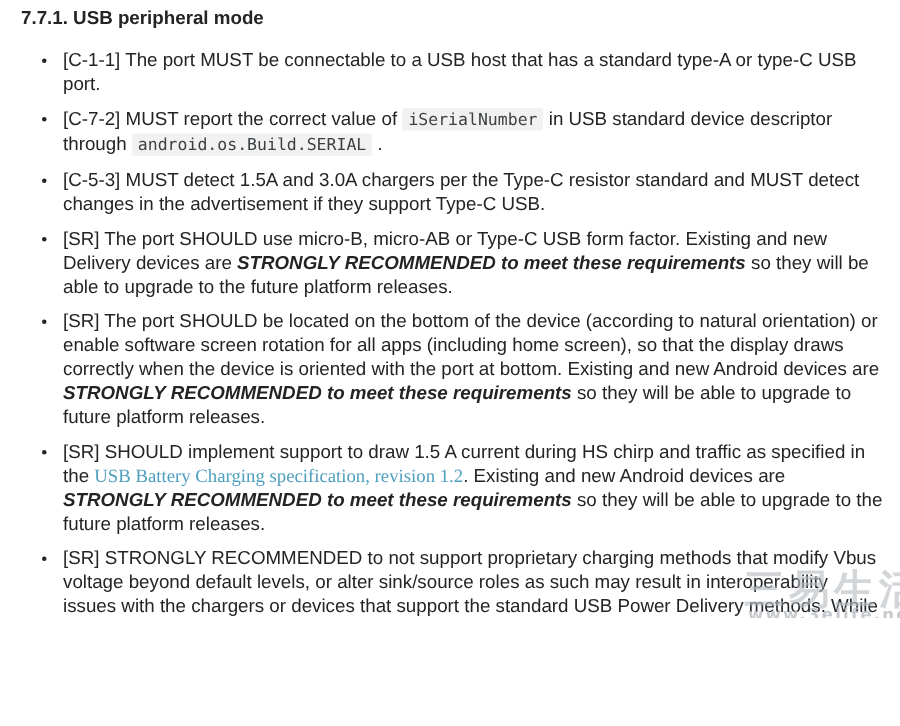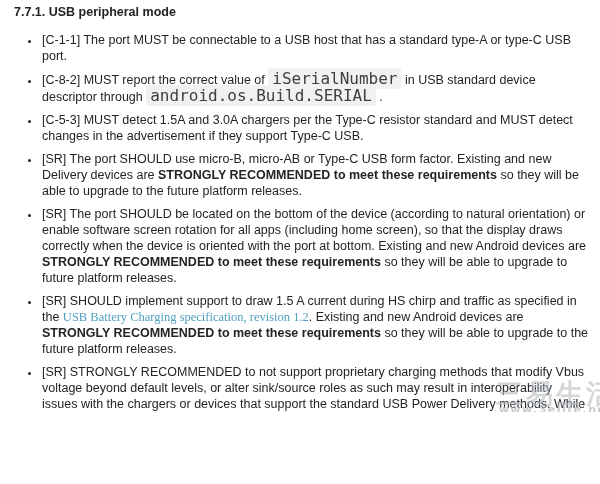--- a/index.html
+++ b/index.html
@@ -48,24 +48,24 @@
   }
   ul.req-list > li {
     margin: 0 0 7px 0;
     line-height: 16px;
     padding-left: 1px;
   }
   ul.req-list > li::marker {
     color: var(--text);
     font-size: 11px;
   }
-  strong { font-weight: 700; }
+  strong { font-weight: 700; font-style: italic; }
   code {
     font-family: "DejaVu Sans Mono", "Liberation Mono", monospace;
-    font-size: 16px;
+    font-size: 11px;
     background: var(--code-bg);
     color: var(--code-text);
     padding: 1px 4px;
     border-radius: 2px;
     white-space: nowrap;
   }
   a.doc-link {
     color: var(--link);
     text-decoration: none;
     cursor: pointer;
@@ -101,21 +101,21 @@
 </style>
 </head>
 <body>
 
 <div class="page">
   <h4 class="doc-heading">7.7.1. USB peripheral mode</h4>
 
 
   <ul class="req-list">
       <li><span>[C-1-1] The port MUST be connectable to a USB host that has a standard type-A or type-C USB port.</span></li>
-      <li><span>[C-8-2] MUST report the correct value of </span><code>iSerialNumber</code><span> in USB standard device descriptor through </span><code>android.os.Build.SERIAL</code><span> .</span></li>
+      <li><span>[C-7-2] MUST report the correct value of </span><code>iSerialNumber</code><span> in USB standard device descriptor through </span><code>android.os.Build.SERIAL</code><span> .</span></li>
       <li><span>[C-5-3] MUST detect 1.5A and 3.0A chargers per the Type-C resistor standard and MUST detect changes in the advertisement if they support Type-C USB.</span></li>
       <li><span>[SR] The port SHOULD use micro-B, micro-AB or Type-C USB form factor. Existing and new Delivery devices are </span><strong>STRONGLY RECOMMENDED to meet these requirements</strong><span> so they will be able to upgrade to the future platform releases.</span></li>
       <li><span>[SR] The port SHOULD be located on the bottom of the device (according to natural orientation) or enable software screen rotation for all apps (including home screen), so that the display draws correctly when the device is oriented with the port at bottom. Existing and new Android devices are </span><strong>STRONGLY RECOMMENDED to meet these requirements</strong><span> so they will be able to upgrade to future platform releases.</span></li>
       <li><span>[SR] SHOULD implement support to draw 1.5 A current during HS chirp and traffic as specified in the </span><a class="doc-link" href="#">USB Battery Charging specification, revision 1.2</a><span>. Existing and new Android devices are </span><strong>STRONGLY RECOMMENDED to meet these requirements</strong><span> so they will be able to upgrade to the future platform releases.</span></li>
       <li><span>[SR] STRONGLY RECOMMENDED to not support proprietary charging methods that modify Vbus voltage beyond default levels, or alter sink/source roles as such may result in interoperability issues with the chargers or devices that support the standard USB Power Delivery methods. While this is called out as "STRONGLY RECOMMENDED", in future Android versions we might REQUIRE all type-C devices to support full interoperability with standard type-C chargers.</span></li>
       <li><span>[SR] STRONGLY RECOMMENDED to support Power Delivery for data and power role swapping when they support Type-C USB and USB host mode.</span></li>
     </ul>
 
   <div class="watermark">
     <div class="wm-brand">三易生活</div>

